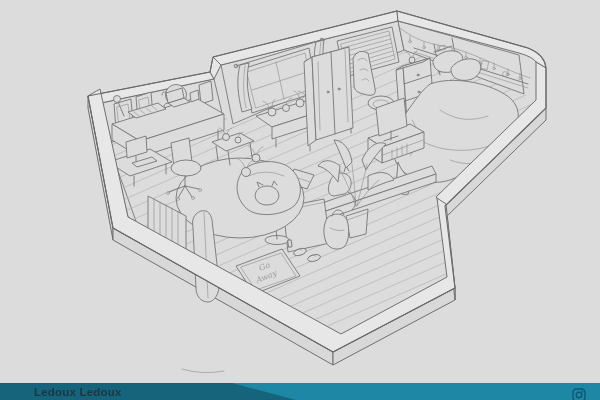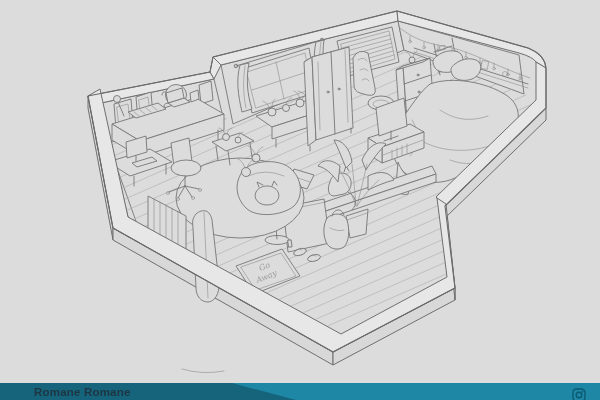--- a/index.html
+++ b/index.html
@@ -384,19 +384,19 @@
     <path class="band" d="M88,96 L113,228 L333,352 L455,288 L446,204 L437,198 L447,277 L341,334 L128,217 L100,89 Z"></path>
   </g>
 
   <path d="M88,96 L210,72 L213,57 L397,11 L528,48 Q546,55 546,70 L546,108 L445,206 L455,288 L333,352 L113,228 Z" fill="none" stroke="#6a6a6a" stroke-width="1.1" stroke-linejoin="round"></path>
   <path class="thin" d="M182,369 Q202,375 224,371"></path>
 </svg>
 </div>
 
 <div class="footer">
   <div class="ribbon"></div>
-  <span class="artist">Romane Romane</span>
+  <span class="artist">Ledoux Ledoux</span>
   <svg class="ig" width="14" height="14" viewBox="0 0 14 14">
     <rect x="1" y="1" width="12" height="12" rx="3.5" fill="none" stroke="#0a5a72" stroke-width="1.4"></rect>
     <circle cx="7" cy="7" r="2.8" fill="none" stroke="#0a5a72" stroke-width="1.4"></circle>
     <circle cx="10.4" cy="3.6" r="0.9" fill="#0a5a72"></circle>
   </svg>
 </div>
 
 </body></html>

